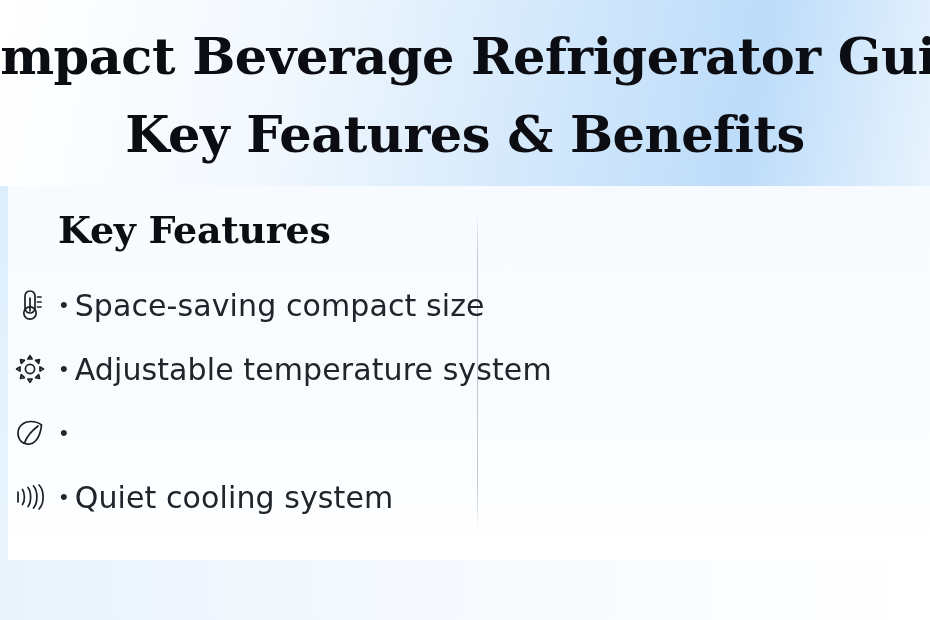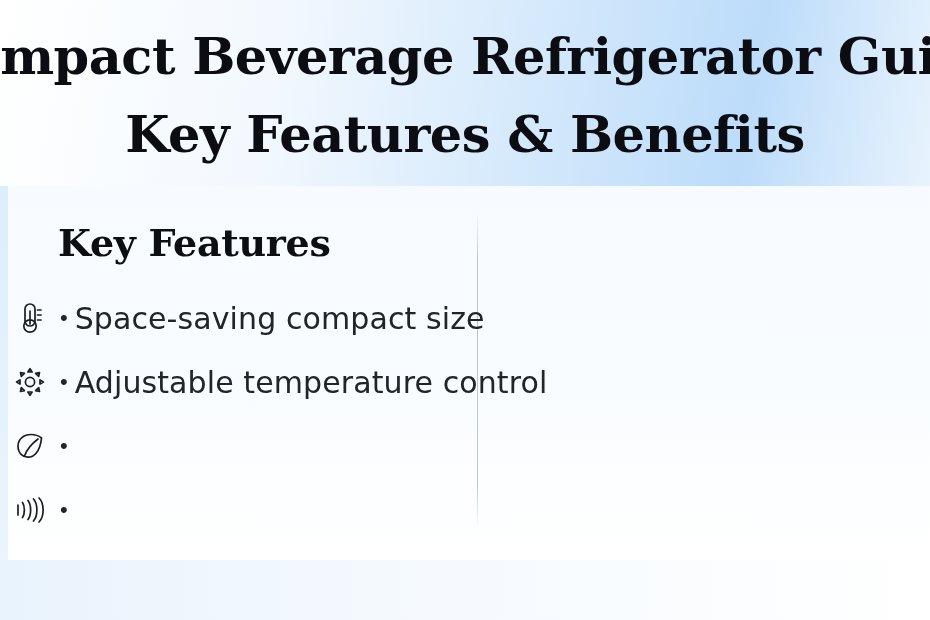--- a/index.html
+++ b/index.html
@@ -84,21 +84,21 @@
     left: 0;
     top: 560px;
     width: 930px;
     height: 60px;
     background: linear-gradient(90deg, #e9f3fd 0%, #f4f9fe 40%, #ffffff 100%);
   }
 
   #columns {
     position: absolute;
     left: 0;
-    top: 186px;
+    top: 173px;
     width: 862px;
     height: 374px;
     display: flex;
   }
   .column {
     position: relative;
     box-sizing: border-box;
   }
   #col-left {
     width: 477px;
@@ -215,21 +215,21 @@
               <path d="M16 29.4 L13.9 26.0 L18.1 26.0 Z"></path>
               <path d="M2.6 16 L6.0 13.9 L6.0 18.1 Z"></path>
               <path d="M29.4 16 L26.0 18.1 L26.0 13.9 Z"></path>
               <path d="M6.5 6.5 L10.4 7.3 L7.3 10.4 Z"></path>
               <path d="M25.5 25.5 L21.6 24.7 L24.7 21.6 Z"></path>
               <path d="M25.5 6.5 L24.7 10.4 L21.6 7.3 Z"></path>
               <path d="M6.5 25.5 L7.3 21.6 L10.4 24.7 Z"></path>
             </svg>
           </span>
           <span class="li-bullet">•</span>
-          <span class="li-text">Adjustable temperature control</span>
+          <span class="li-text">Adjustable temperature system</span>
         </div>
 
         <div class="list-item">
           <span class="li-icon">
             <svg width="32" height="30" viewBox="0 0 32 30" fill="none" stroke="#1a1d22" stroke-width="1.7" stroke-linecap="round" stroke-linejoin="round">
               <path d="M4 15 C4 8 10 3.5 17 3.5 C23 3.5 27.5 7 27.5 7 C27.5 7 26.5 24 16 26 C9 27.3 4 22 4 15 Z"></path>
               <path d="M24 8 C18 12.5 13 18 10.5 25"></path>
             </svg>
           </span>
           <span class="li-bullet">•</span>
@@ -239,20 +239,21 @@
           <span class="li-icon">
             <svg width="34" height="30" viewBox="0 0 34 30" fill="none" stroke="#1a1d22" stroke-width="1.7" stroke-linecap="round" stroke-linejoin="round">
               <path d="M5 10 L5 20"></path>
               <path d="M9.5 7.5 C12 11 12 19 9.5 22.5"></path>
               <path d="M15 5.5 C18.5 10 18.5 20 15 24.5"></path>
               <path d="M20.5 4 C25 9 25 21 20.5 26"></path>
               <path d="M26 3 C31.5 8.5 31.5 21.5 26 27"></path>
             </svg>
           </span>
           <span class="li-bullet">•</span>
+          <span class="li-text">Quiet cooling system</span>
         </div>
 
       </div>
     </div>
 
     <div id="col-right" class="column">
       
 
       
     </div>

